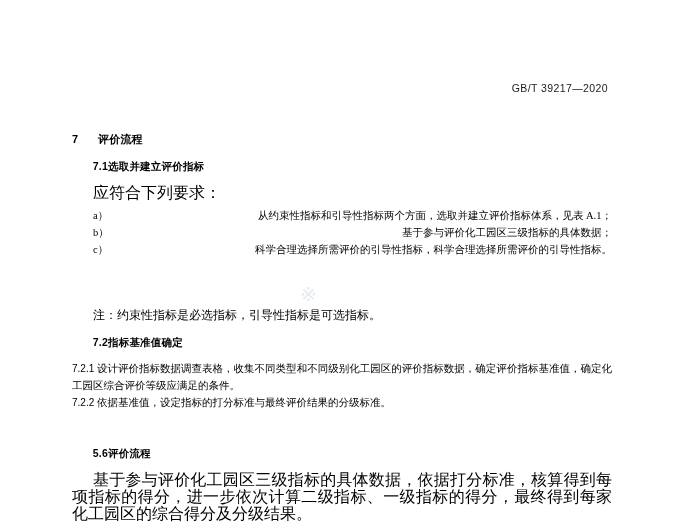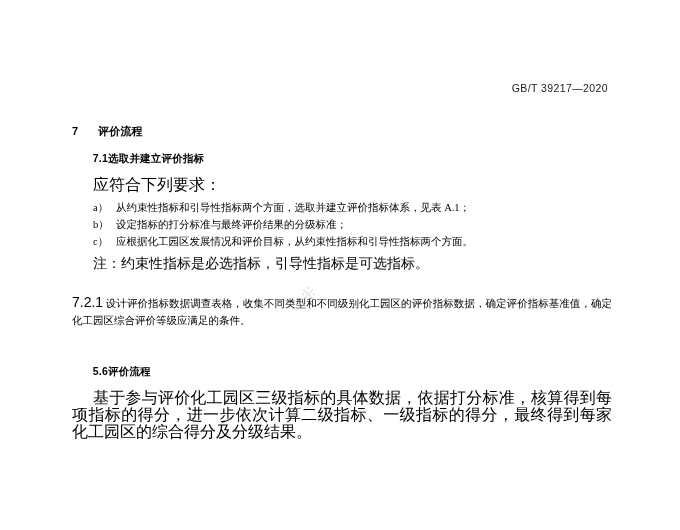--- a/index.html
+++ b/index.html
@@ -29,21 +29,21 @@
     font-family: "Liberation Sans", "DejaVu Sans", sans-serif;
     font-size: 10.5px;
     letter-spacing: 0.4px;
     color: #1a1a1a;
     white-space: nowrap;
     padding-left: 24px;
   }
   
   .content {
     position: absolute;
-    top: 124px;
+    top: 132px;
     left: 72px;
     width: 540px;
   }
   .clause-h1 {
     font-family: "Liberation Sans", "DejaVu Sans", sans-serif;
     font-size: 11px;
     font-weight: bold;
     color: #000;
     margin: 0 0 0 0;
     letter-spacing: 0.2px;
@@ -80,35 +80,37 @@
     line-height: 17px;
   }
   .list-item .marker {
     width: 44px;
     flex: 0 0 44px;
     padding-left: 21px;
     box-sizing: border-box;
   }
   .list-item .text {
     flex: 1 1 auto;
+    text-align: right;
   }
   .note {
-    font-size: 14px;
+    font-size: 12px;
     line-height: 15px;
     color: #000;
     padding-left: 21px;
+    margin-top: 44px;
   }
   .numbered {
     font-size: 10.5px;
     line-height: 17px;
     text-align: justify;
   }
   .numbered .lbl {
     font-family: "Liberation Sans", "DejaVu Sans", sans-serif;
-    font-size: 14px;
+    font-size: 10px;
   }
   .sp-2 { height: 10px; }
   .sp-3 { height: 13px; }
   .sp-1 { height: 6px; }
   
   .watermark {
     position: absolute;
     left: 300px;
     top: 282px;
     width: 30px;
@@ -147,41 +149,48 @@
     <div class="para para-indent">应符合下列要求：</div>
 
     <div class="sp-1"></div>
 
     <div class="list-item">
       <span class="marker">a）</span>
       <span class="text">从约束性指标和引导性指标两个方面，选取并建立评价指标体系，见表 A.1；</span>
     </div>
     <div class="list-item">
       <span class="marker">b）</span>
-      <span class="text">设定指标的打分标准与最终评价结果的分级标准；</span>
+      <span class="text">基于参与评价化工园区三级指标的具体数据；</span>
     </div>
     <div class="list-item">
       <span class="marker">c）</span>
-      <span class="text">应根据化工园区发展情况和评价目标，从约束性指标和引导性指标两个方面。</span>
+      <span class="text">科学合理选择所需评价的引导性指标，科学合理选择所需评价的引导性指标。</span>
     </div>
 
     <div class="sp-1"></div>
 
     <div class="note">注：约束性指标是必选指标，引导性指标是可选指标。</div>
 
     <div class="sp-3"></div>
 
+    <div class="clause-h2">
+      <span class="num">7.2</span><span>指标基准值确定</span>
+    </div>
 
     <div class="sp-2"></div>
 
     <div class="numbered">
       <span class="lbl">7.2.1</span>
       <span>设计评价指标数据调查表格，收集不同类型和不同级别化工园区的评价指标数据，确定评价指标基准值，确定化工园区综合评价等级应满足的条件。</span>
     </div>
 
+    <div class="numbered">
+      <span class="lbl">7.2.2</span>
+      <span>依据基准值，设定指标的打分标准与最终评价结果的分级标准。</span>
+    </div>
 
     <div class="sp-3"></div>
 
 
     <div class="sp-2"></div>
 
 
     <div class="sp-3"></div>
 
     <div class="clause-h2">

